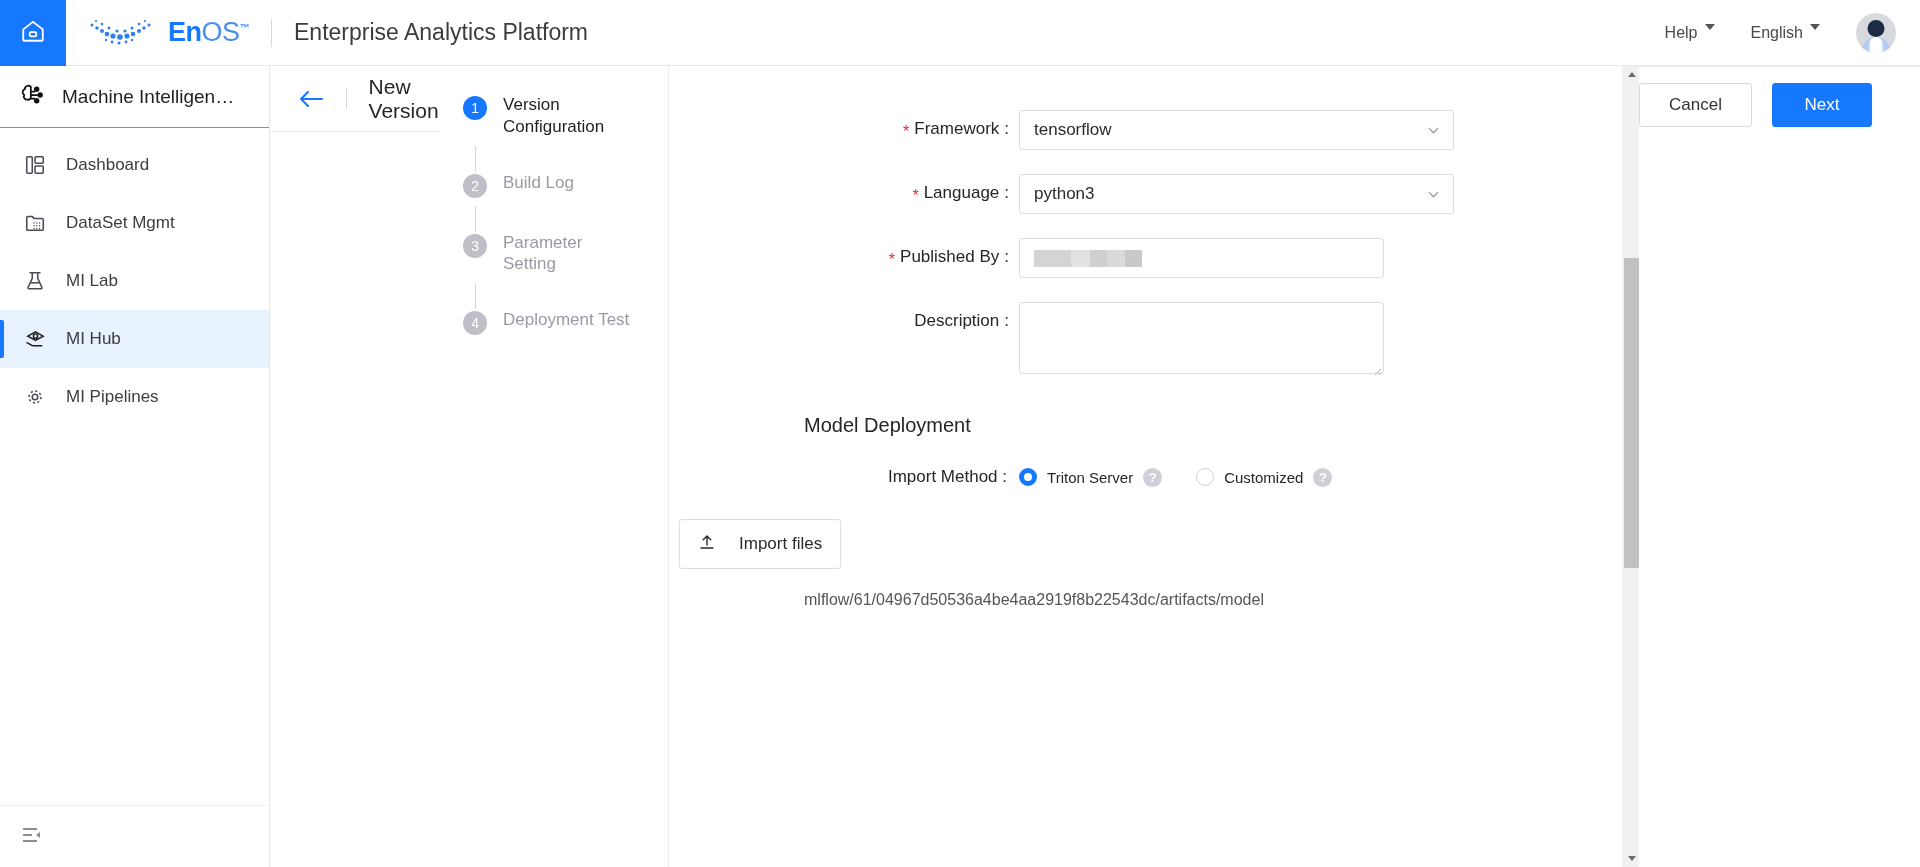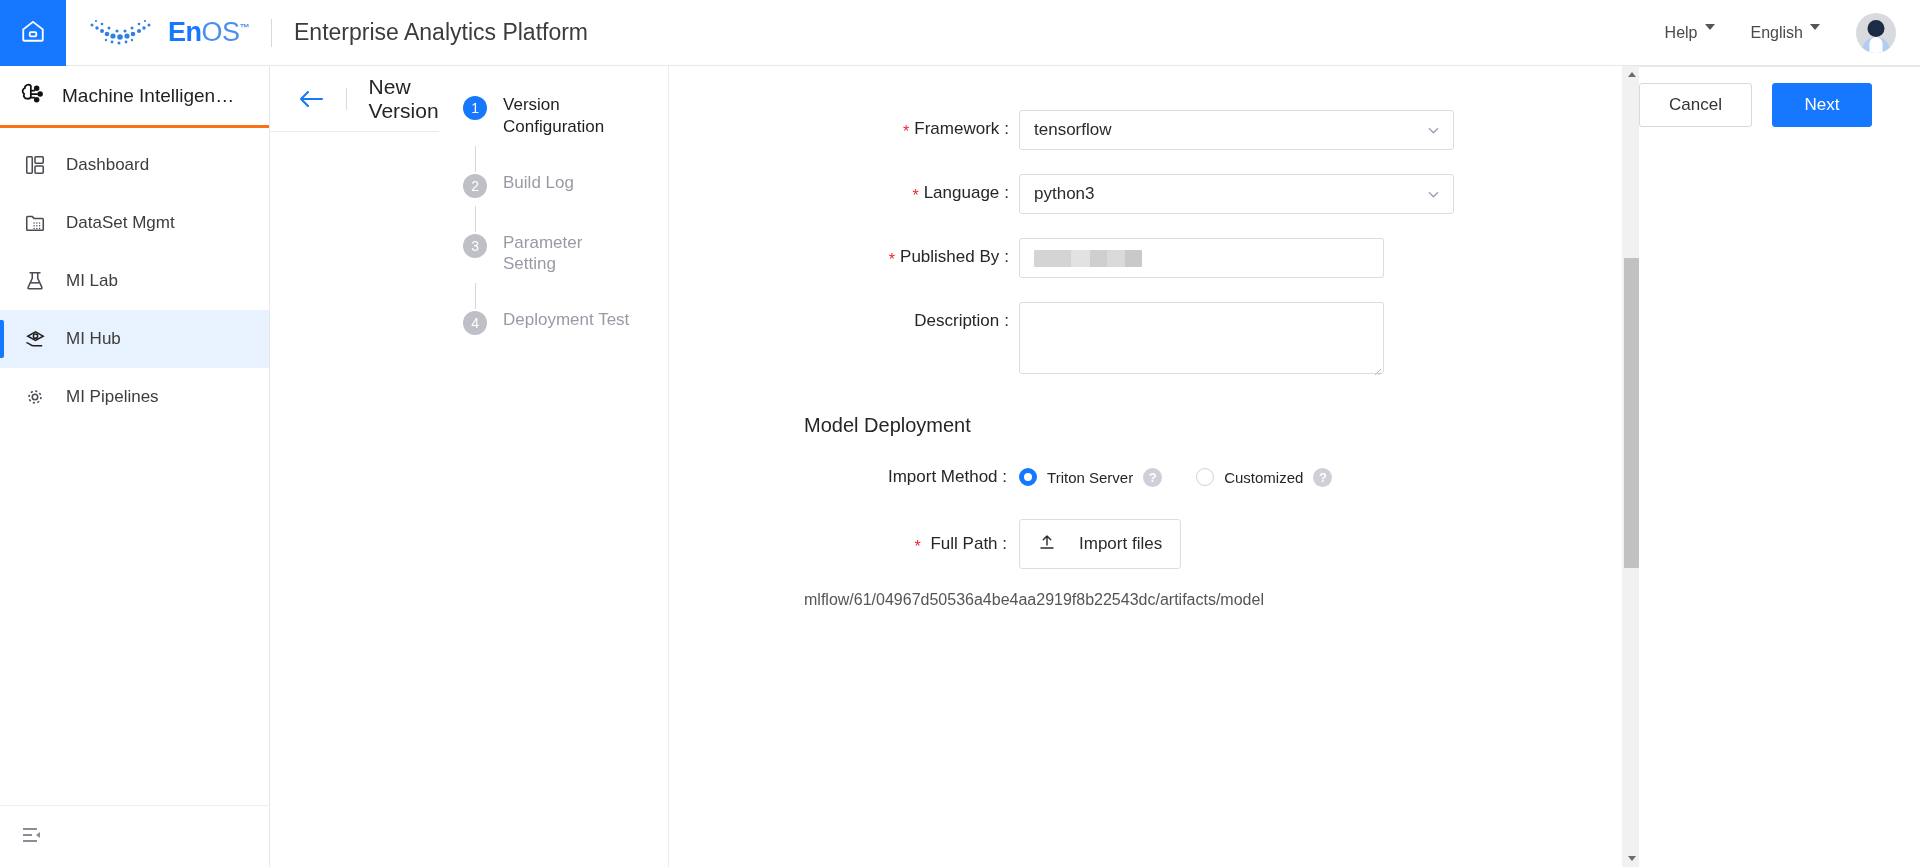--- a/index.html
+++ b/index.html
@@ -90,21 +90,21 @@
   .sidebar {
     position: absolute; top: 66px; left: 0;
     width: 270px; height: 801px;
     background: #ffffff;
     border-right: 1px solid #e8e8e8;
     display: flex; flex-direction: column;
   }
   .side-app {
     height: 62px; display: flex; align-items: center;
     padding: 0 0 0 18px; gap: 16px;
-    border-bottom: 3px solid #f97316;
+    border-bottom: 1px solid #f97316;
   }
   .side-app-name {
     font-size: 19px; color: #1f1f1f;
     white-space: nowrap; overflow: hidden;
   }
   .nav-list { padding-top: 8px; }
   .nav-item {
     height: 58px; display: flex; align-items: center;
     padding-left: 22px; gap: 18px;
     position: relative; cursor: pointer;
@@ -625,24 +625,20 @@
             <span class="help-dot">?</span>
           </div>
           <div class="radio-opt">
             <span class="radio-ring"></span>
             <span class="radio-text">Customized</span>
             <span class="help-dot">?</span>
           </div>
         </div>
 
         <div class="radio-row" style="margin-bottom:0;">
-          <div class="radio-label">
-            <span class="req-star">*</span>
-            <span>Full Path</span><span>&nbsp;:</span>
-          </div>
           <div class="upload-btn">
             <span>
               <svg width="18" height="18" viewBox="0 0 24 24" fill="none" stroke="#2b2b2b" stroke-width="1.9" stroke-linecap="round" stroke-linejoin="round">
                 <path d="M12 16V4M7 9l5-5 5 5M4 20h16"></path>
               </svg>
             </span>
             <span>Import files</span>
           </div>
         </div>
 

